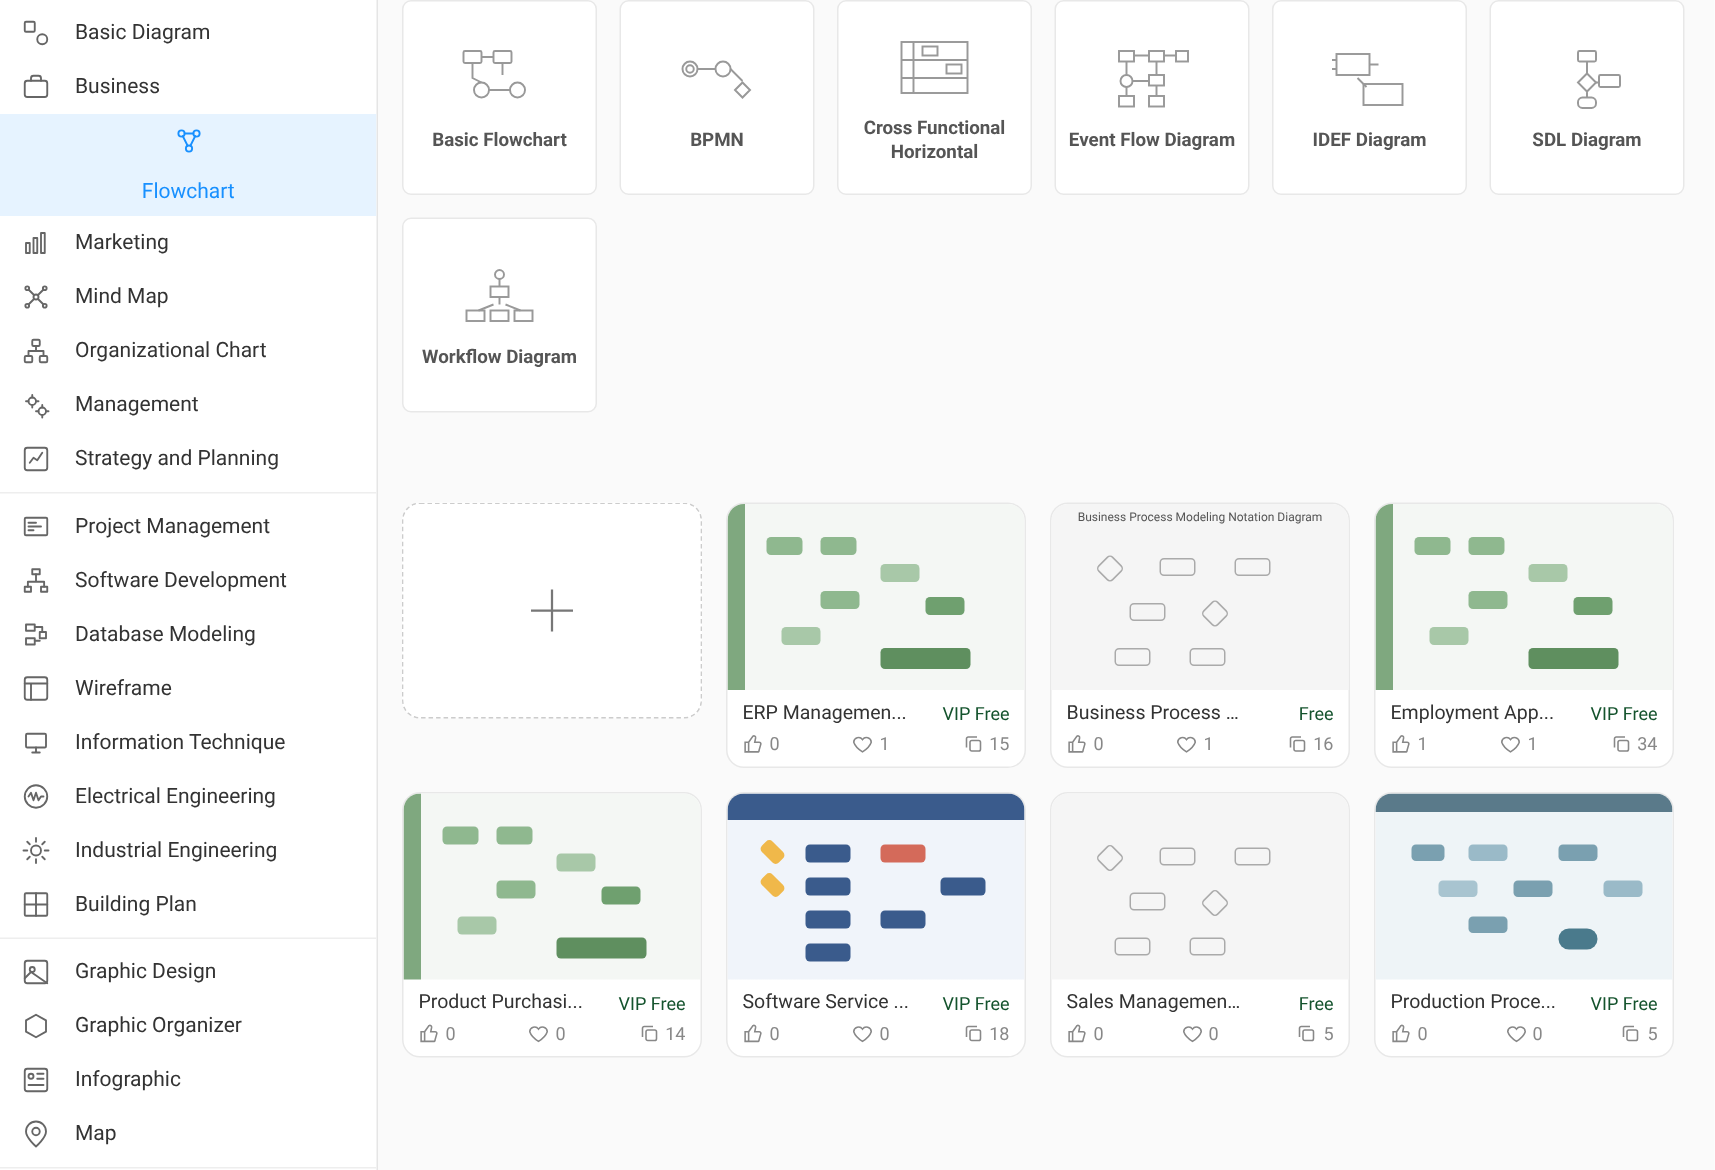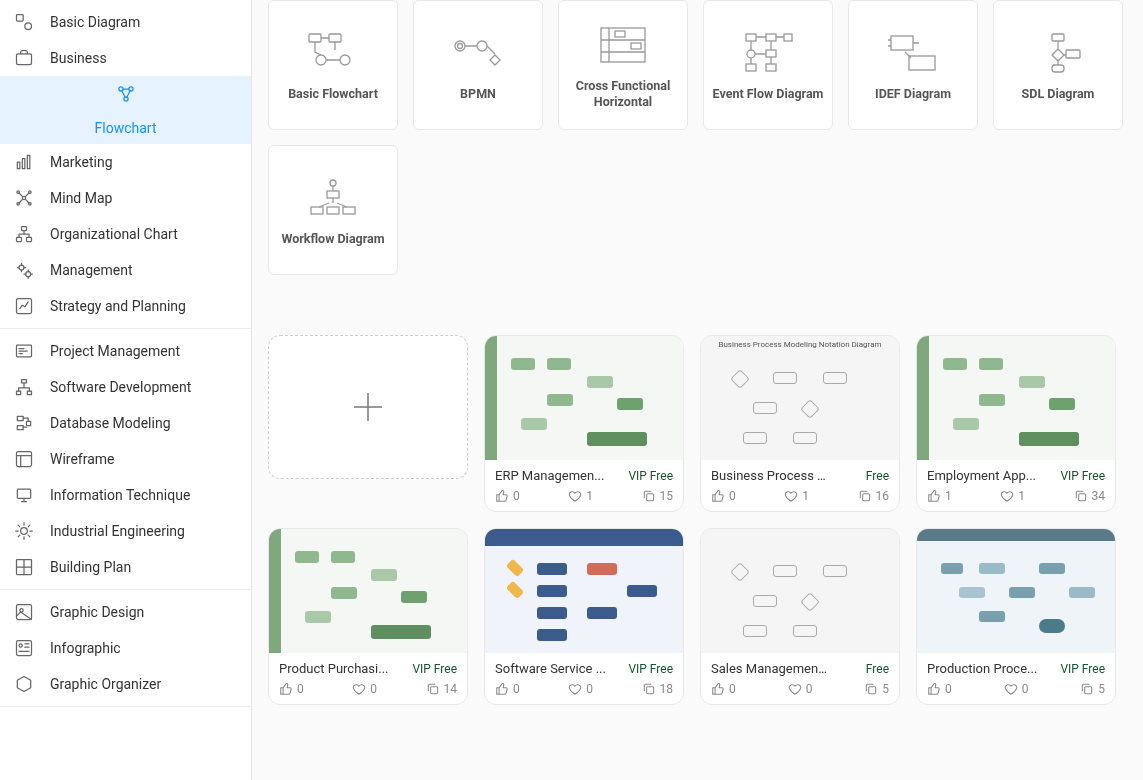--- a/index.html
+++ b/index.html
@@ -172,20 +172,29 @@
             <svg width="20" height="20" viewBox="0 0 24 24" fill="none" stroke="currentColor" stroke-width="1.5" stroke-linecap="round" stroke-linejoin="round">
               <rect x="4" y="5" width="16" height="11" rx="1"></rect>
               <path d="M9 20h6M12 16v4"></path>
             </svg>
           </span>
           <span>Information Technique</span>
         </div>
         <div class="sidebar-item">
           <span class="sidebar-icon">
             <svg width="20" height="20" viewBox="0 0 24 24" fill="none" stroke="currentColor" stroke-width="1.5" stroke-linecap="round" stroke-linejoin="round">
+              <circle cx="12" cy="12" r="9"></circle>
+              <path d="M6 12l2-3 2 6 2-6 2 6 2-3h2"></path>
+            </svg>
+          </span>
+          <span>Electrical Engineering</span>
+        </div>
+        <div class="sidebar-item">
+          <span class="sidebar-icon">
+            <svg width="20" height="20" viewBox="0 0 24 24" fill="none" stroke="currentColor" stroke-width="1.5" stroke-linecap="round" stroke-linejoin="round">
               <circle cx="12" cy="12" r="4"></circle>
               <path d="M12 2v3M12 19v3M2 12h3M19 12h3M5 5l2 2M17 17l2 2M19 5l-2 2M7 17l-2 2"></path>
             </svg>
           </span>
           <span>Industrial Engineering</span>
         </div>
         <div class="sidebar-item">
           <span class="sidebar-icon">
             <svg width="20" height="20" viewBox="0 0 24 24" fill="none" stroke="currentColor" stroke-width="1.5" stroke-linecap="round" stroke-linejoin="round">
               <rect x="3" y="3" width="18" height="18" rx="1"></rect>
@@ -202,34 +211,43 @@
               <rect x="3" y="3" width="18" height="18" rx="2"></rect>
               <circle cx="9" cy="10" r="2"></circle>
               <path d="M3 17l5-5 13 9"></path>
             </svg>
           </span>
           <span>Graphic Design</span>
         </div>
         <div class="sidebar-item">
           <span class="sidebar-icon">
             <svg width="20" height="20" viewBox="0 0 24 24" fill="none" stroke="currentColor" stroke-width="1.5" stroke-linecap="round" stroke-linejoin="round">
+              <path d="M12 3l8 4.5v9L12 21l-8-4.5v-9z"></path>
+            </svg>
+          </span>
+          <span>Graphic Organizer</span>
+        </div>
+        <div class="sidebar-item">
+          <span class="sidebar-icon">
+            <svg width="20" height="20" viewBox="0 0 24 24" fill="none" stroke="currentColor" stroke-width="1.5" stroke-linecap="round" stroke-linejoin="round">
               <rect x="3" y="3" width="18" height="18" rx="2"></rect>
               <circle cx="8" cy="9" r="2"></circle>
               <path d="M13 7h5M13 11h5M6 16h12"></path>
             </svg>
           </span>
           <span>Infographic</span>
         </div>
         <div class="sidebar-item">
           <span class="sidebar-icon">
             <svg width="20" height="20" viewBox="0 0 24 24" fill="none" stroke="currentColor" stroke-width="1.5" stroke-linecap="round" stroke-linejoin="round">
-              <path d="M12 3l8 4.5v9L12 21l-8-4.5v-9z"></path>
-            </svg>
-          </span>
-          <span>Graphic Organizer</span>
+              <circle cx="12" cy="10" r="3"></circle>
+              <path d="M12 2a8 8 0 018 8c0 5-8 12-8 12S4 15 4 10a8 8 0 018-8z"></path>
+            </svg>
+          </span>
+          <span>Map</span>
         </div>
       </div>
   </aside>
 
   <main class="main">
     <div class="diagram-grid" id="dtgrid">
         <div class="diagram-card">
           <div class="diagram-icon">
             <svg width="56" height="46" viewBox="0 0 56 46" fill="none" stroke="#999" stroke-width="1.3">
               <rect x="4" y="4" width="12" height="8" rx="1"></rect>

